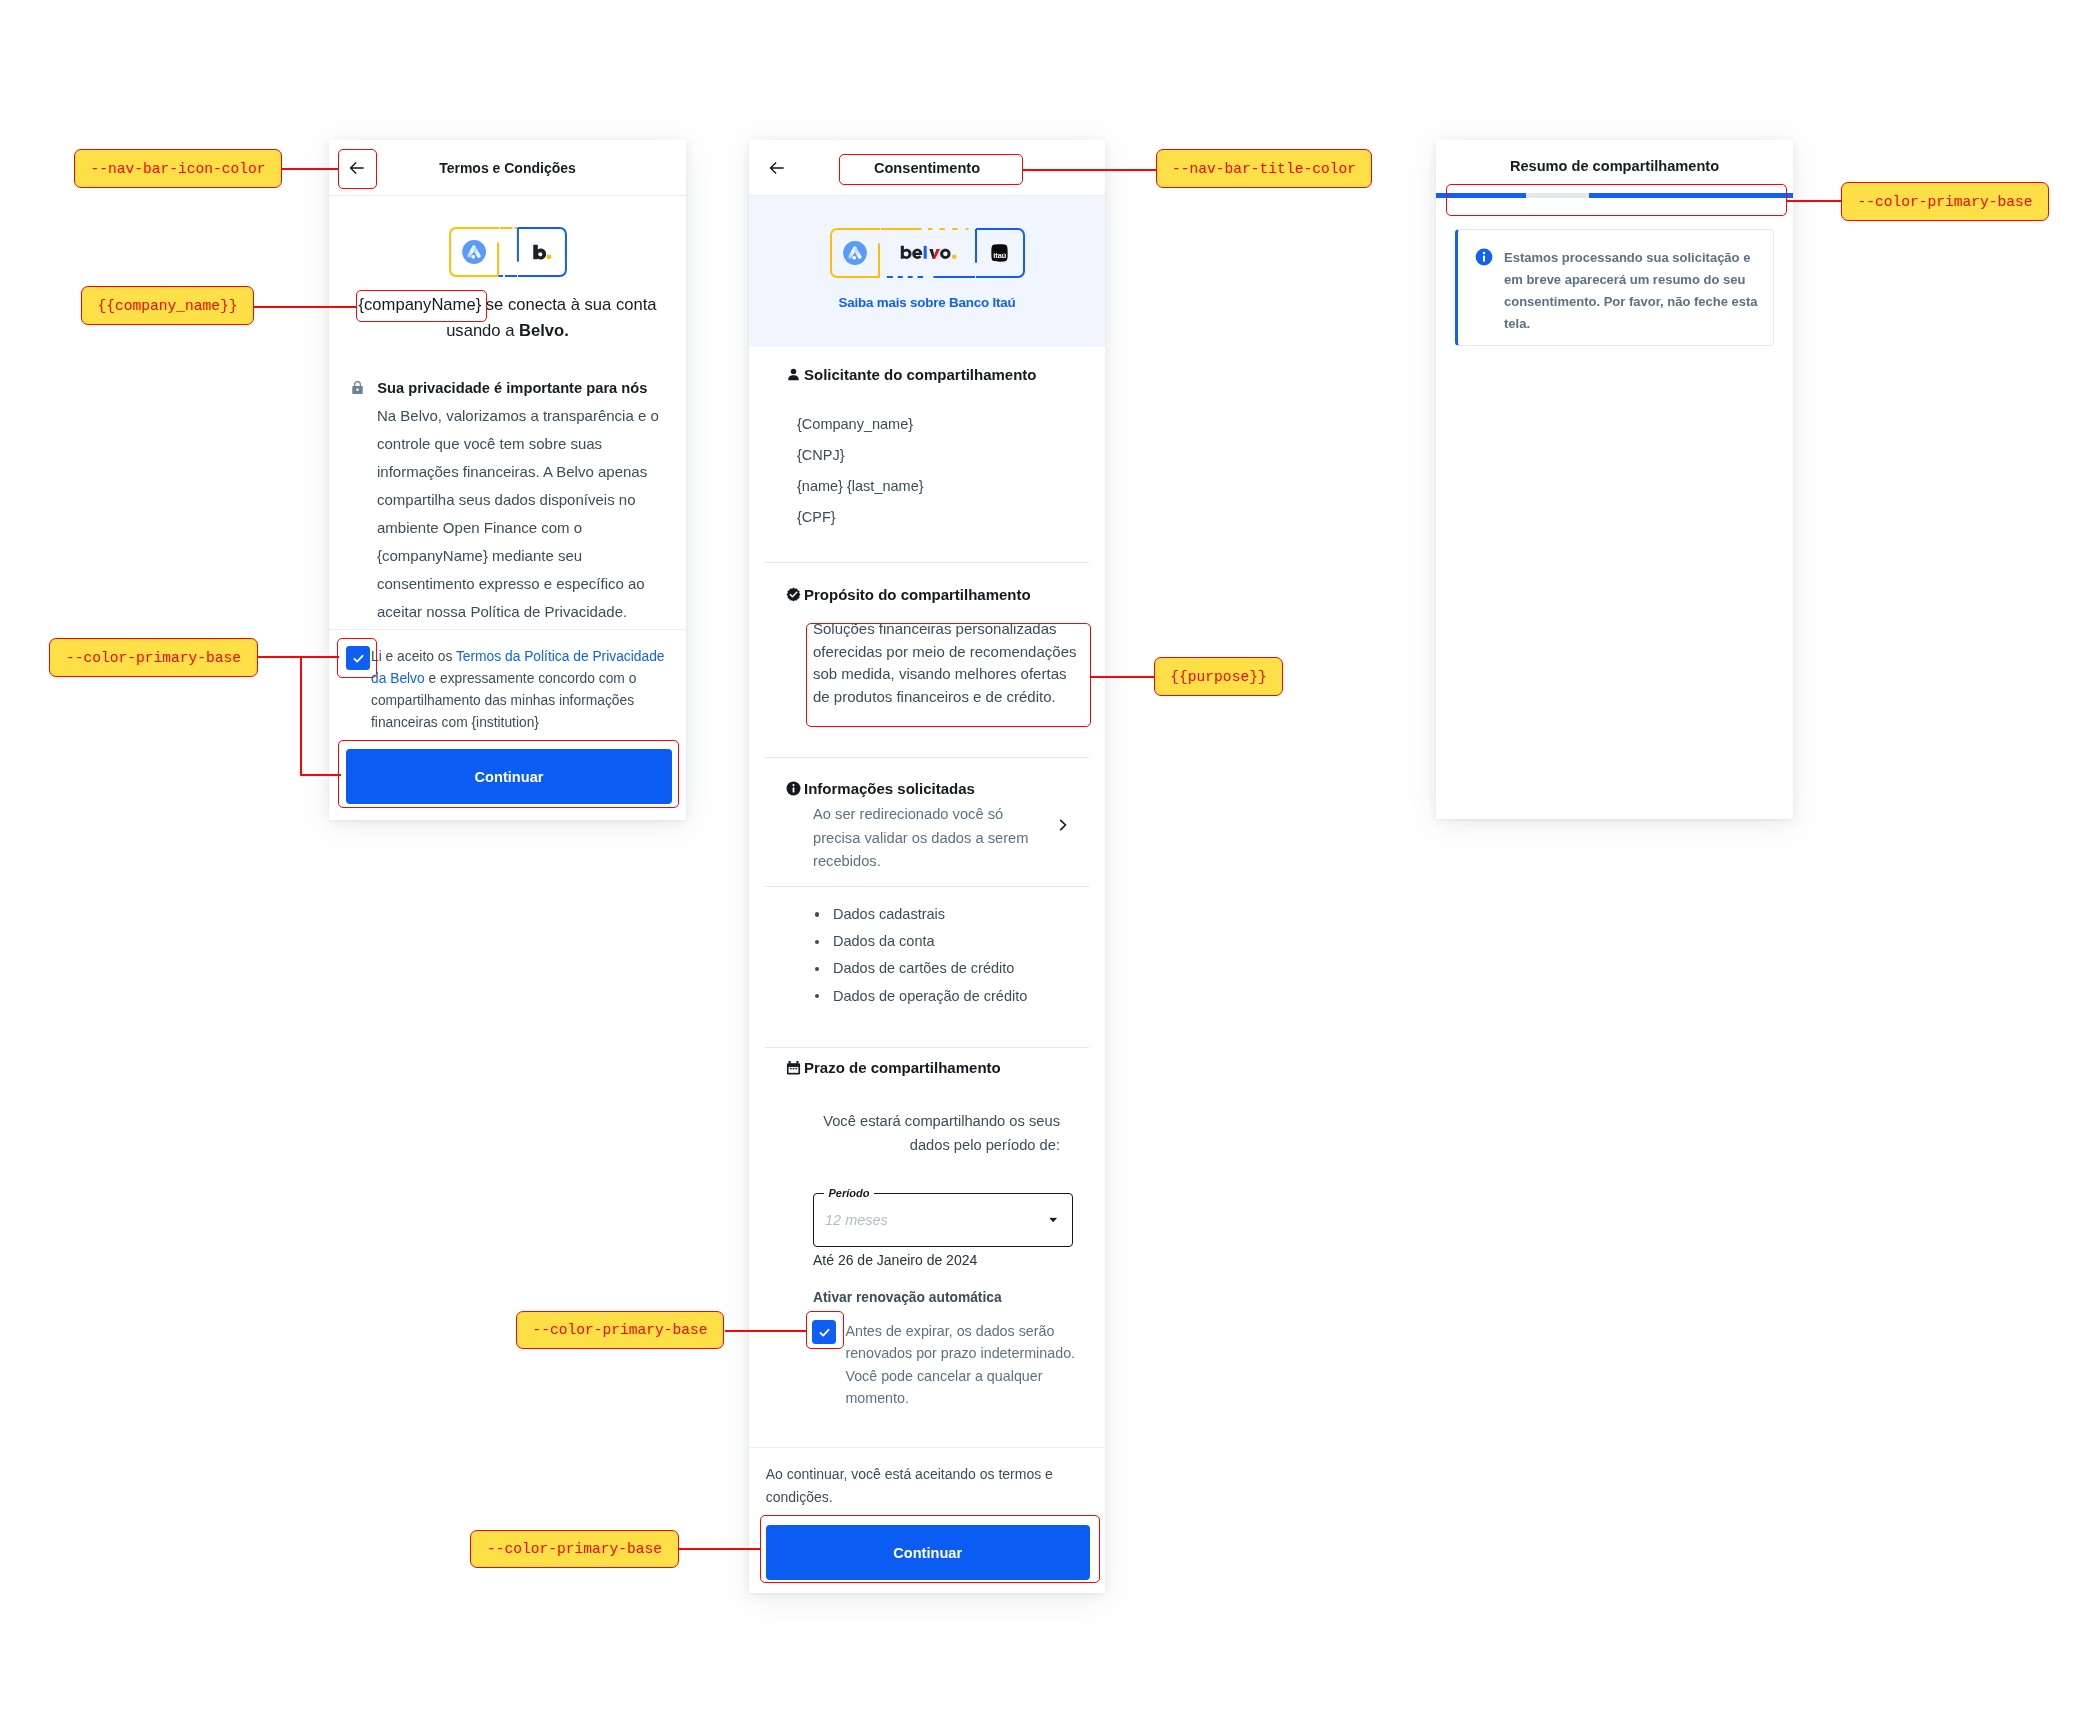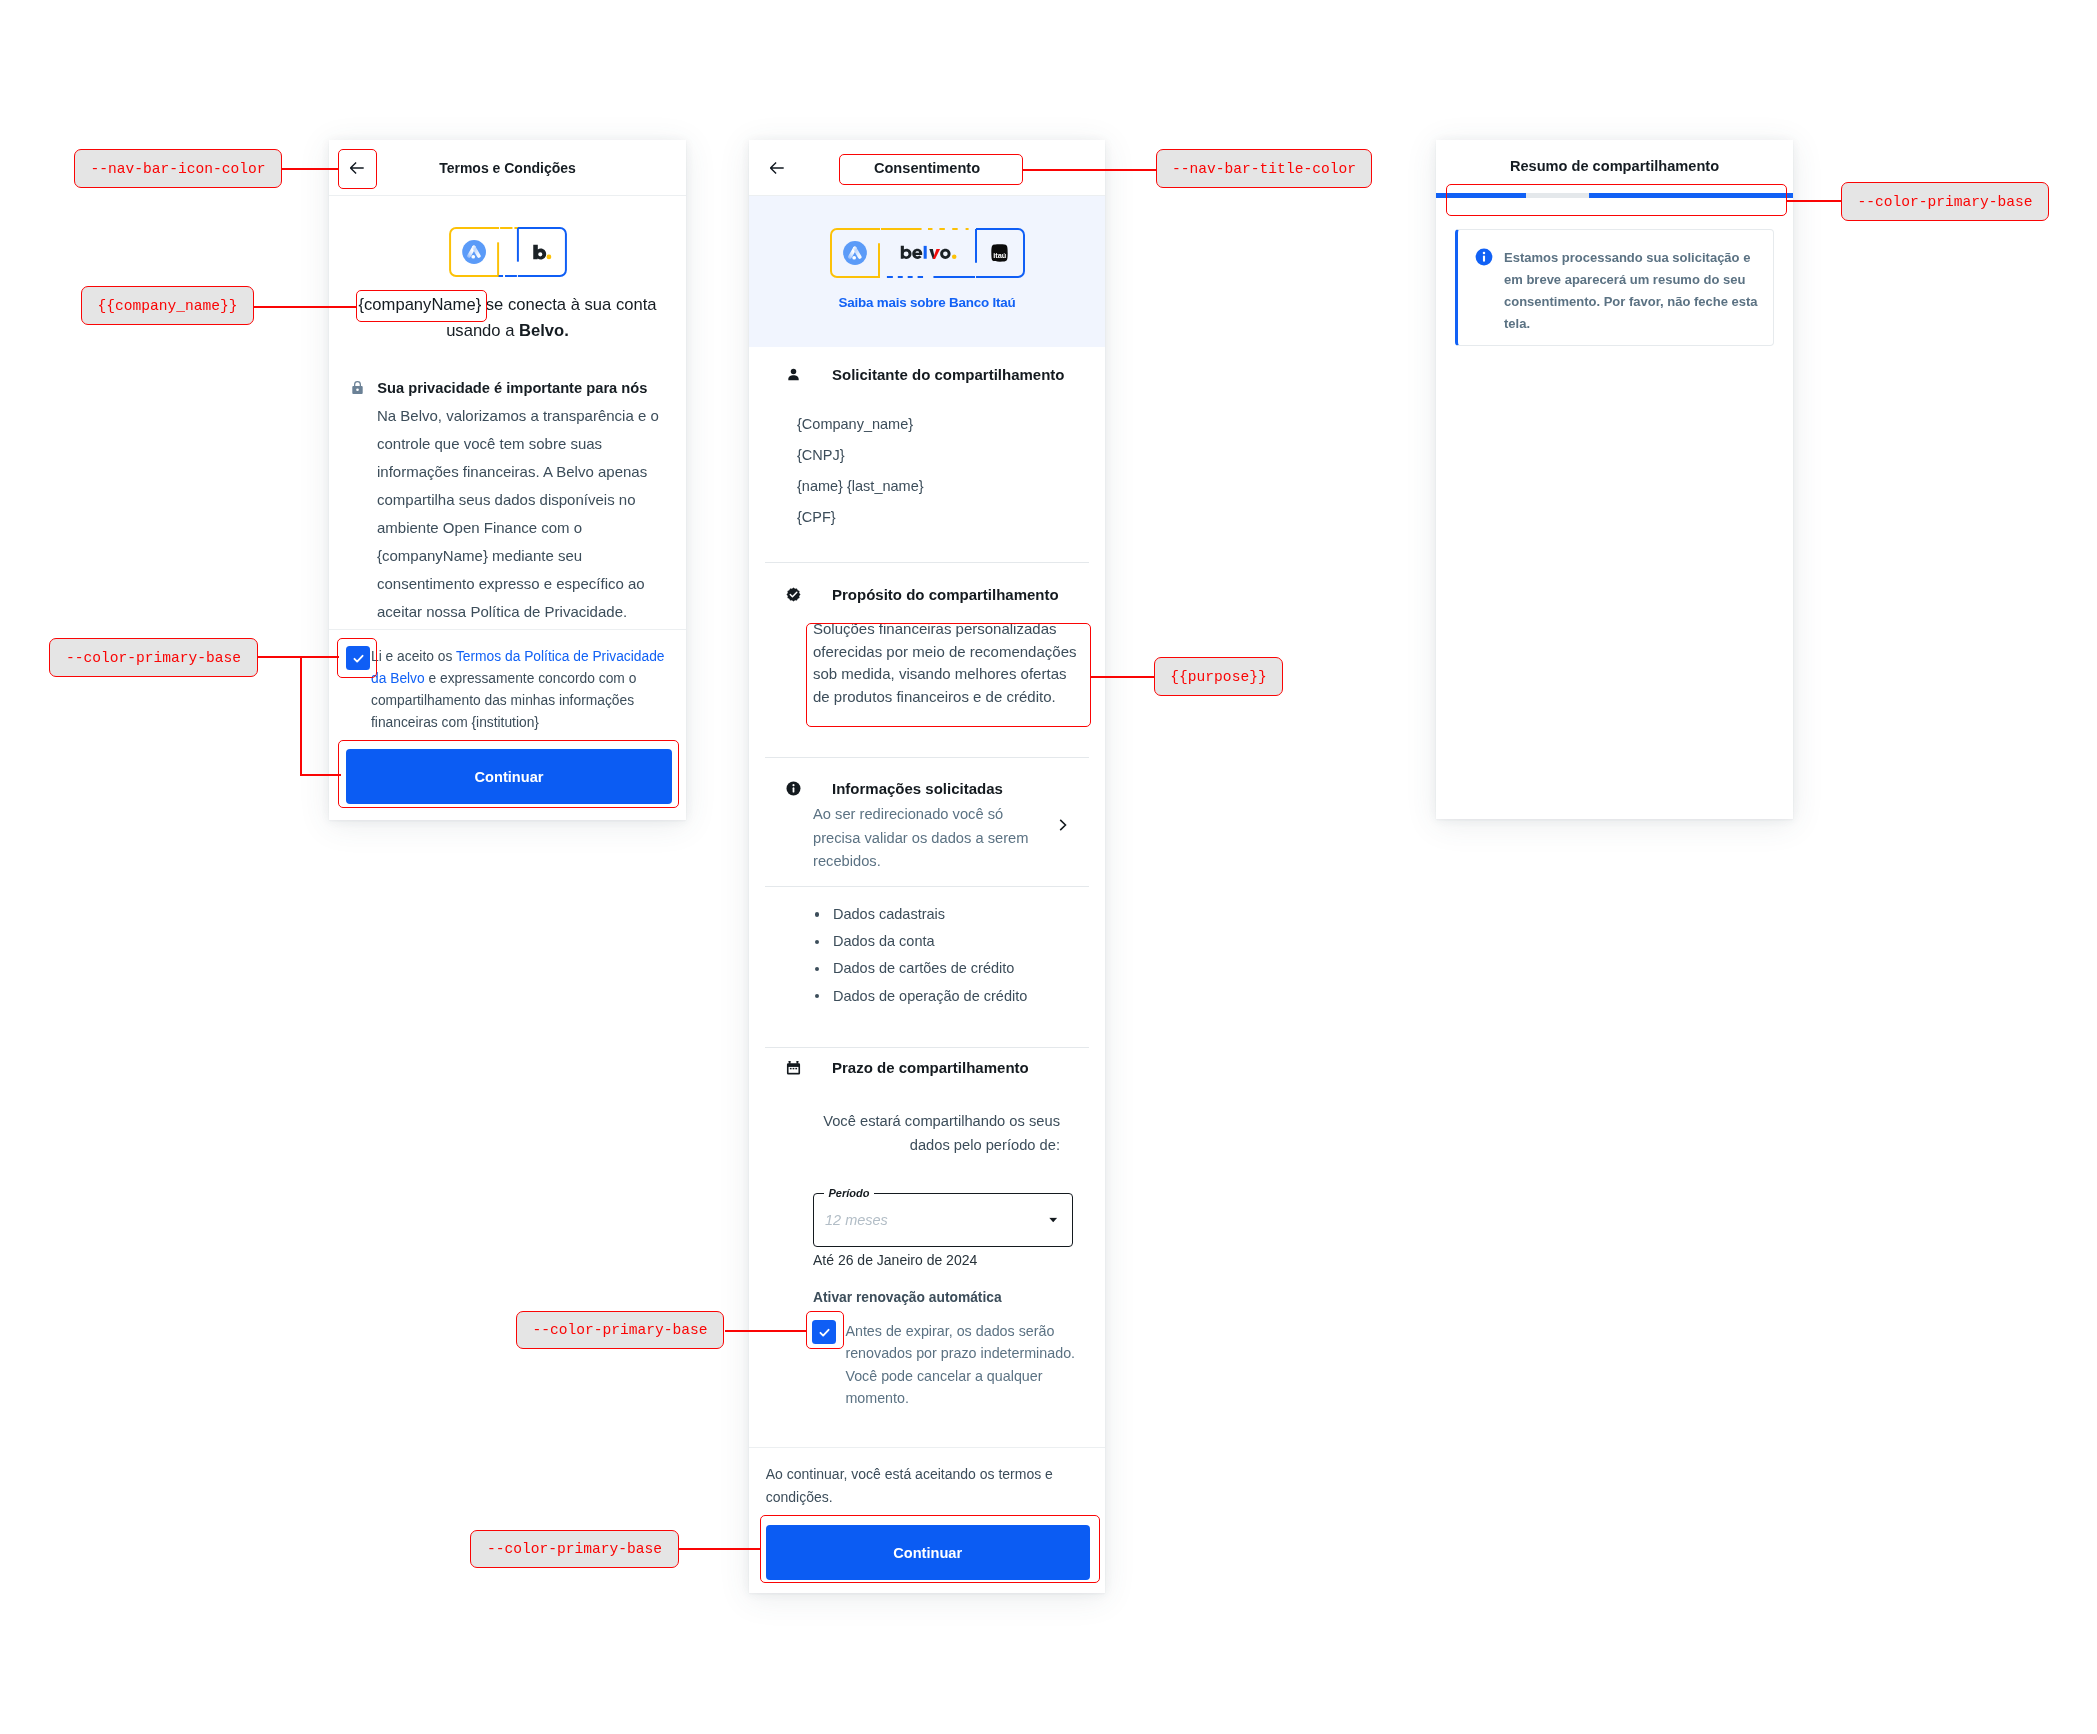--- a/index.html
+++ b/index.html
@@ -4,21 +4,21 @@
 <style>
   html,body{margin:0;padding:0;}
   body{width:2097px;height:1734px;background:#ffffff;font-family:"Liberation Sans",sans-serif;overflow:hidden;position:relative;}
   .stage{position:absolute;left:0;top:0;width:2097px;height:1734px;}
   
   .card{position:absolute;background:#fff;box-shadow:0 5px 30px rgba(60,77,90,.10), 0 1px 9px rgba(60,77,90,.07), 0 0.5px 2px rgba(60,77,90,.05);}
   .navbar{height:56px;display:flex;align-items:center;position:relative;border-bottom:1px solid #eceff1;box-sizing:border-box;}
   .nav-back{position:absolute;left:21px;top:50%;transform:translateY(-50%);width:14px;height:14px;display:flex;align-items:center;justify-content:center;}
   .nav-title{width:100%;text-align:center;font-weight:700;font-size:14px;color:#151c22;}
   
-  .ann{position:absolute;background:#e5e5e5;border:1.7px solid #fa0505;border-radius:7px;color:#fa0505;
+  .ann{position:absolute;background:#fde047;border:1.7px solid #fa0505;border-radius:7px;color:#fa0505;
        font-family:"Liberation Mono",monospace;font-size:14.6px;display:flex;align-items:center;justify-content:center;
        white-space:nowrap;box-sizing:border-box;z-index:40;}
   .hl{position:absolute;border:1.7px solid #fa0505;border-radius:5px;box-sizing:border-box;pointer-events:none;z-index:35;background:transparent;}
   .lead{position:absolute;background:#fa0505;z-index:30;}
   
   .logo-row{display:flex;align-items:center;justify-content:center;position:relative;}
   
   .s1-body{padding:0 23px;}
   .s1-intro{margin-top:16px;text-align:center;font-size:16.6px;line-height:26px;color:#151c22;}
   .s1-intro b{font-weight:700;}
@@ -29,21 +29,21 @@
   .s1-foot{position:absolute;left:0;right:0;bottom:0;height:191px;border-top:1px solid #eceff1;padding:16.3px 14px 16px 17px;box-sizing:border-box;}
   .s1-consent{display:flex;gap:1px;align-items:flex-start;}
   .chk{flex:none;width:24px;height:24px;border-radius:3.5px;background:#0f5ef5;display:flex;align-items:center;justify-content:center;}
   .s1-ctext{font-size:13.8px;line-height:22px;color:#3c4d5a;}
   .lnk{color:#1161f5;text-decoration:none;}
   .btn{height:55px;border-radius:4px;background:#0b5cf3;color:#fff;font-size:14.6px;font-weight:700;display:flex;align-items:center;justify-content:center;}
   
   .s2-hero{background:#f1f5fe;padding:32px 0 0;height:151px;box-sizing:border-box;}
   .s2-link{margin-top:17.3px;text-align:center;font-size:13.4px;letter-spacing:-0.2px;font-weight:700;color:#1161f5;}
   .s2-sec{padding:0 16px;position:relative;}
-  .s2-h{display:flex;gap:31px;align-items:flex-start;font-size:15px;line-height:17px;font-weight:700;color:#141a1f;padding-left:21px;}
+  .s2-h{display:flex;gap:3px;align-items:flex-start;font-size:15px;line-height:17px;font-weight:700;color:#141a1f;padding-left:21px;}
   .s2-h svg{margin-top:0.5px;}
   .s2-fields{font-size:14.5px;line-height:31px;color:#3c4d5a;padding-left:48px;}
   .s2-div{height:1px;background:#e4e8eb;}
   .s2-p{margin:0 0 0 48px;font-size:15px;line-height:22.6px;color:#3c4d5a;width:271px;}
   .s2-info{position:relative;}
   .s2-sub{margin:0 0 0 48px;font-size:14.7px;line-height:23.5px;color:#5b7283;width:218px;}
   .s2-chev{position:absolute;left:310px;}
   .s2-ul{margin:0;padding:0 0 0 68px;list-style:none;font-size:14.5px;line-height:21px;color:#3c4d5a;}
   .s2-ul li{position:relative;margin-bottom:6.2px;}
   .s2-ul li:last-child{margin-bottom:0;}

